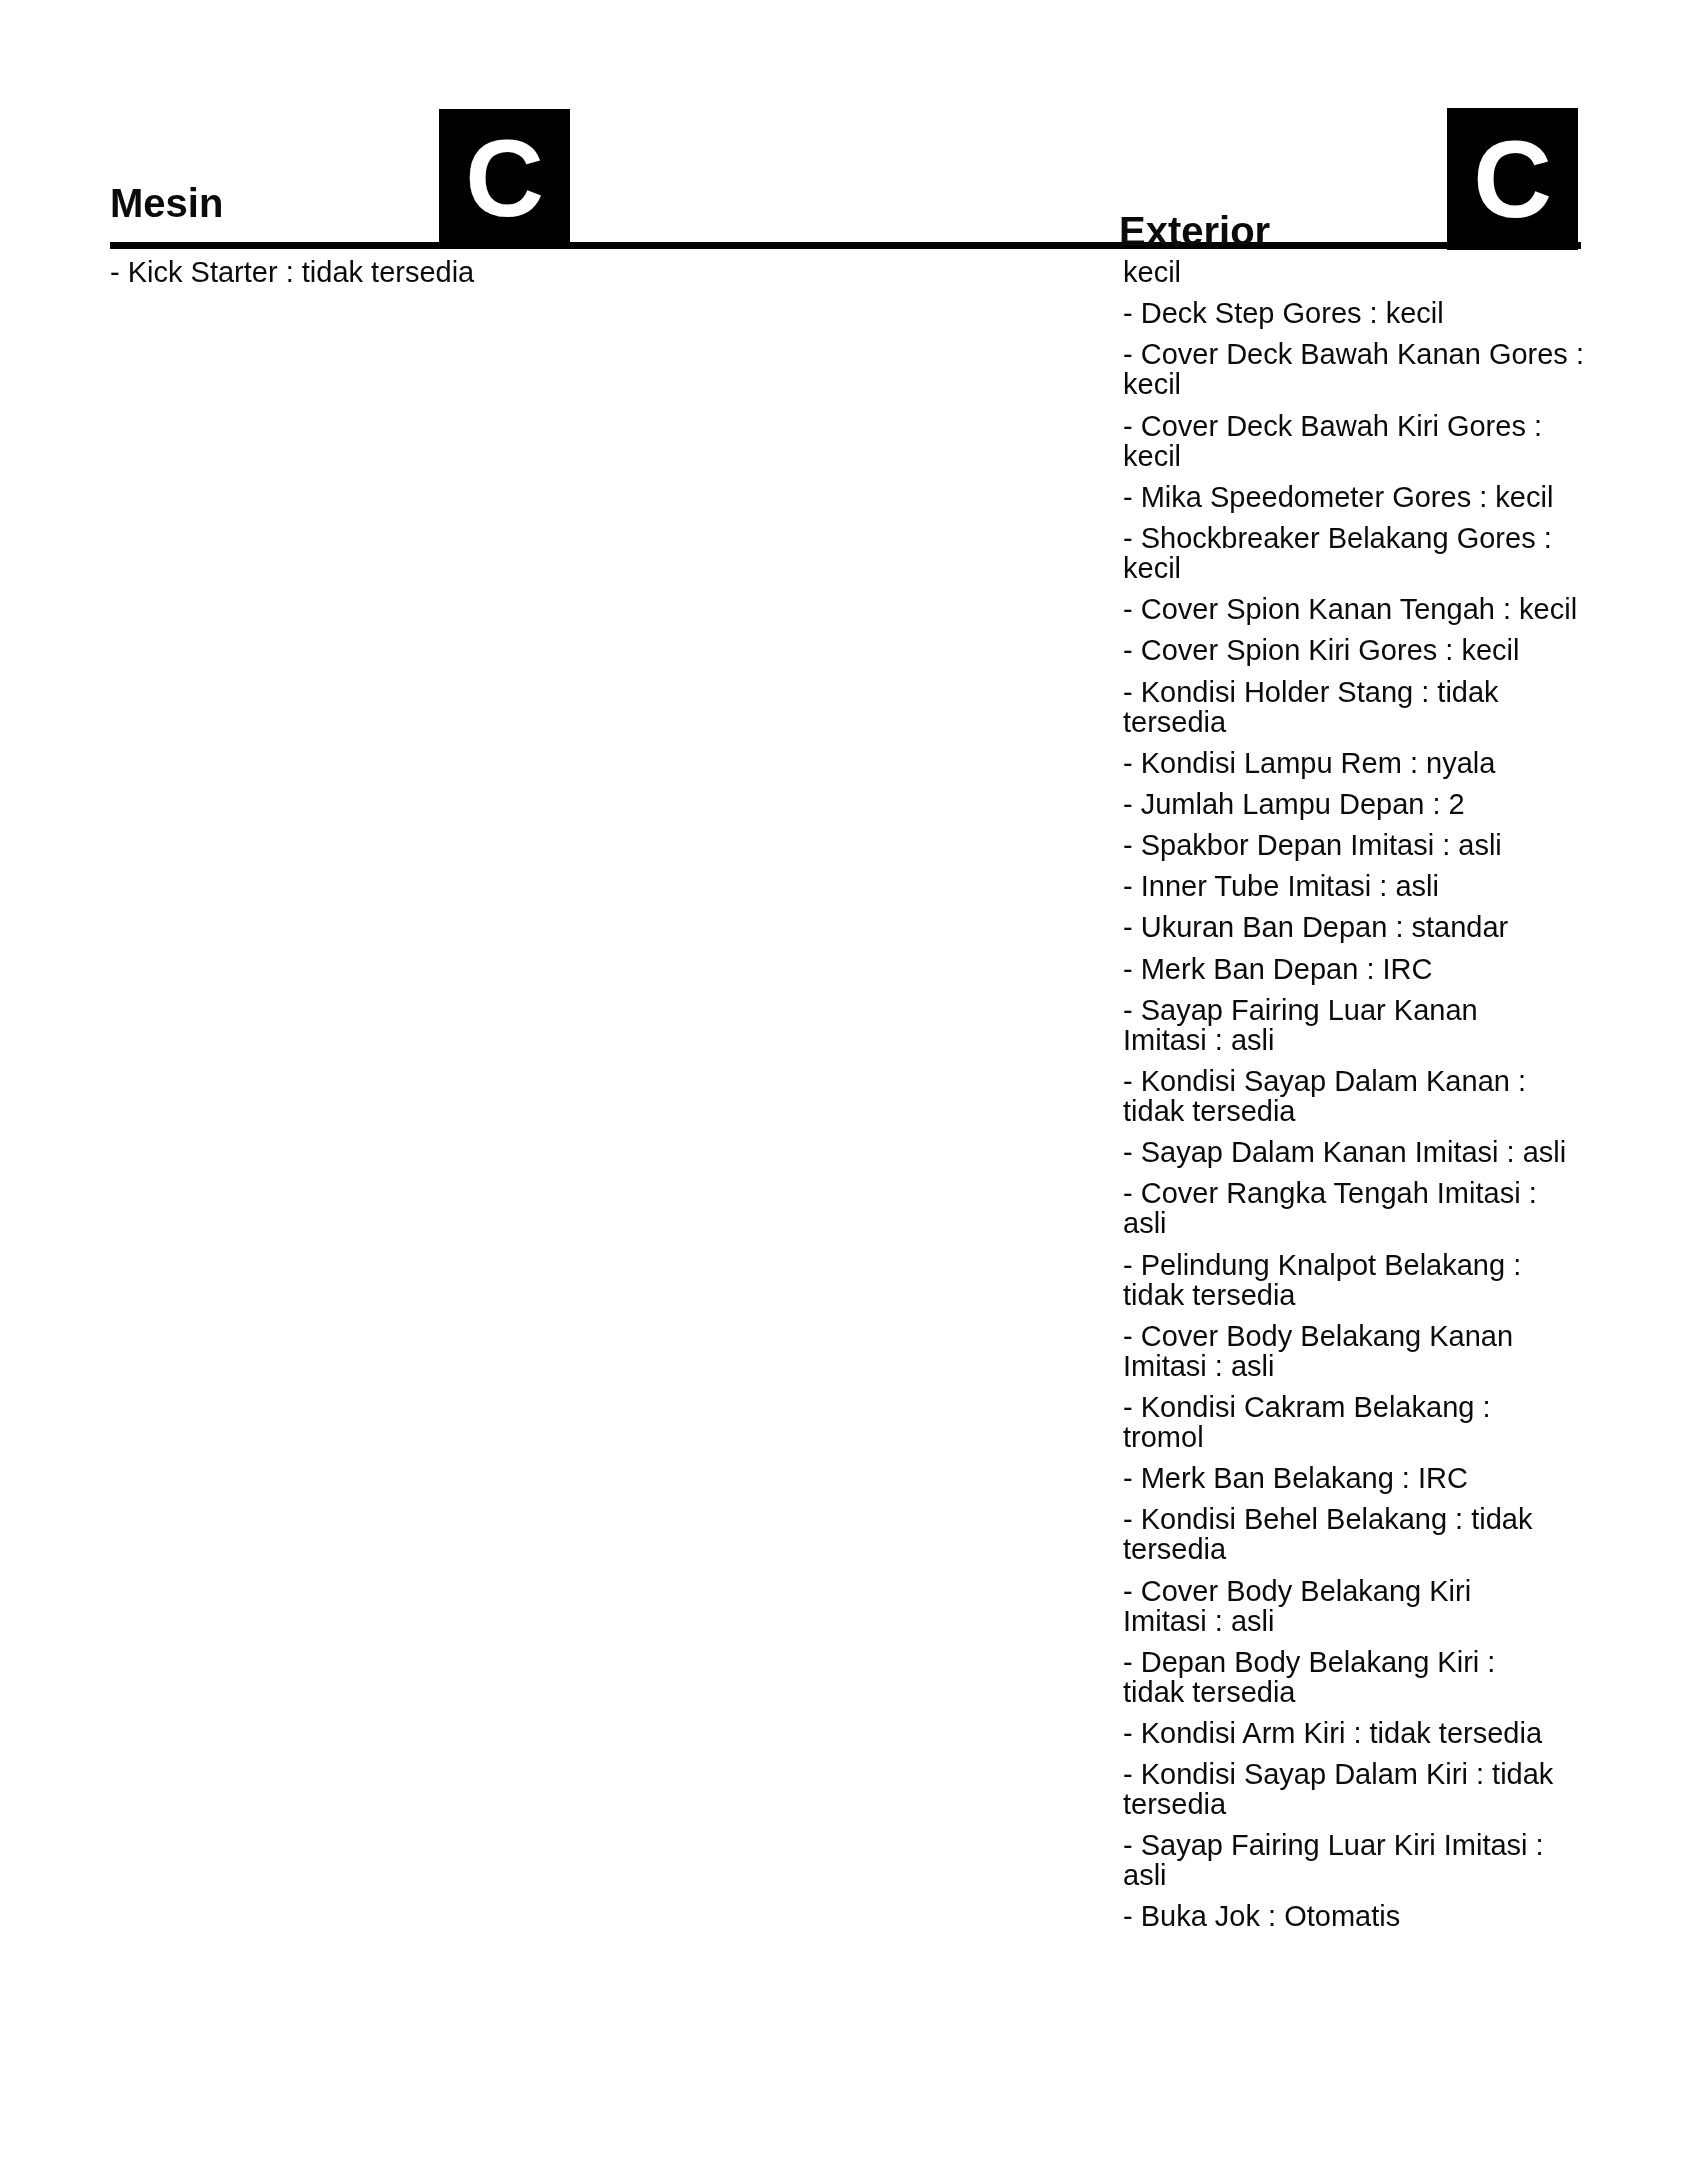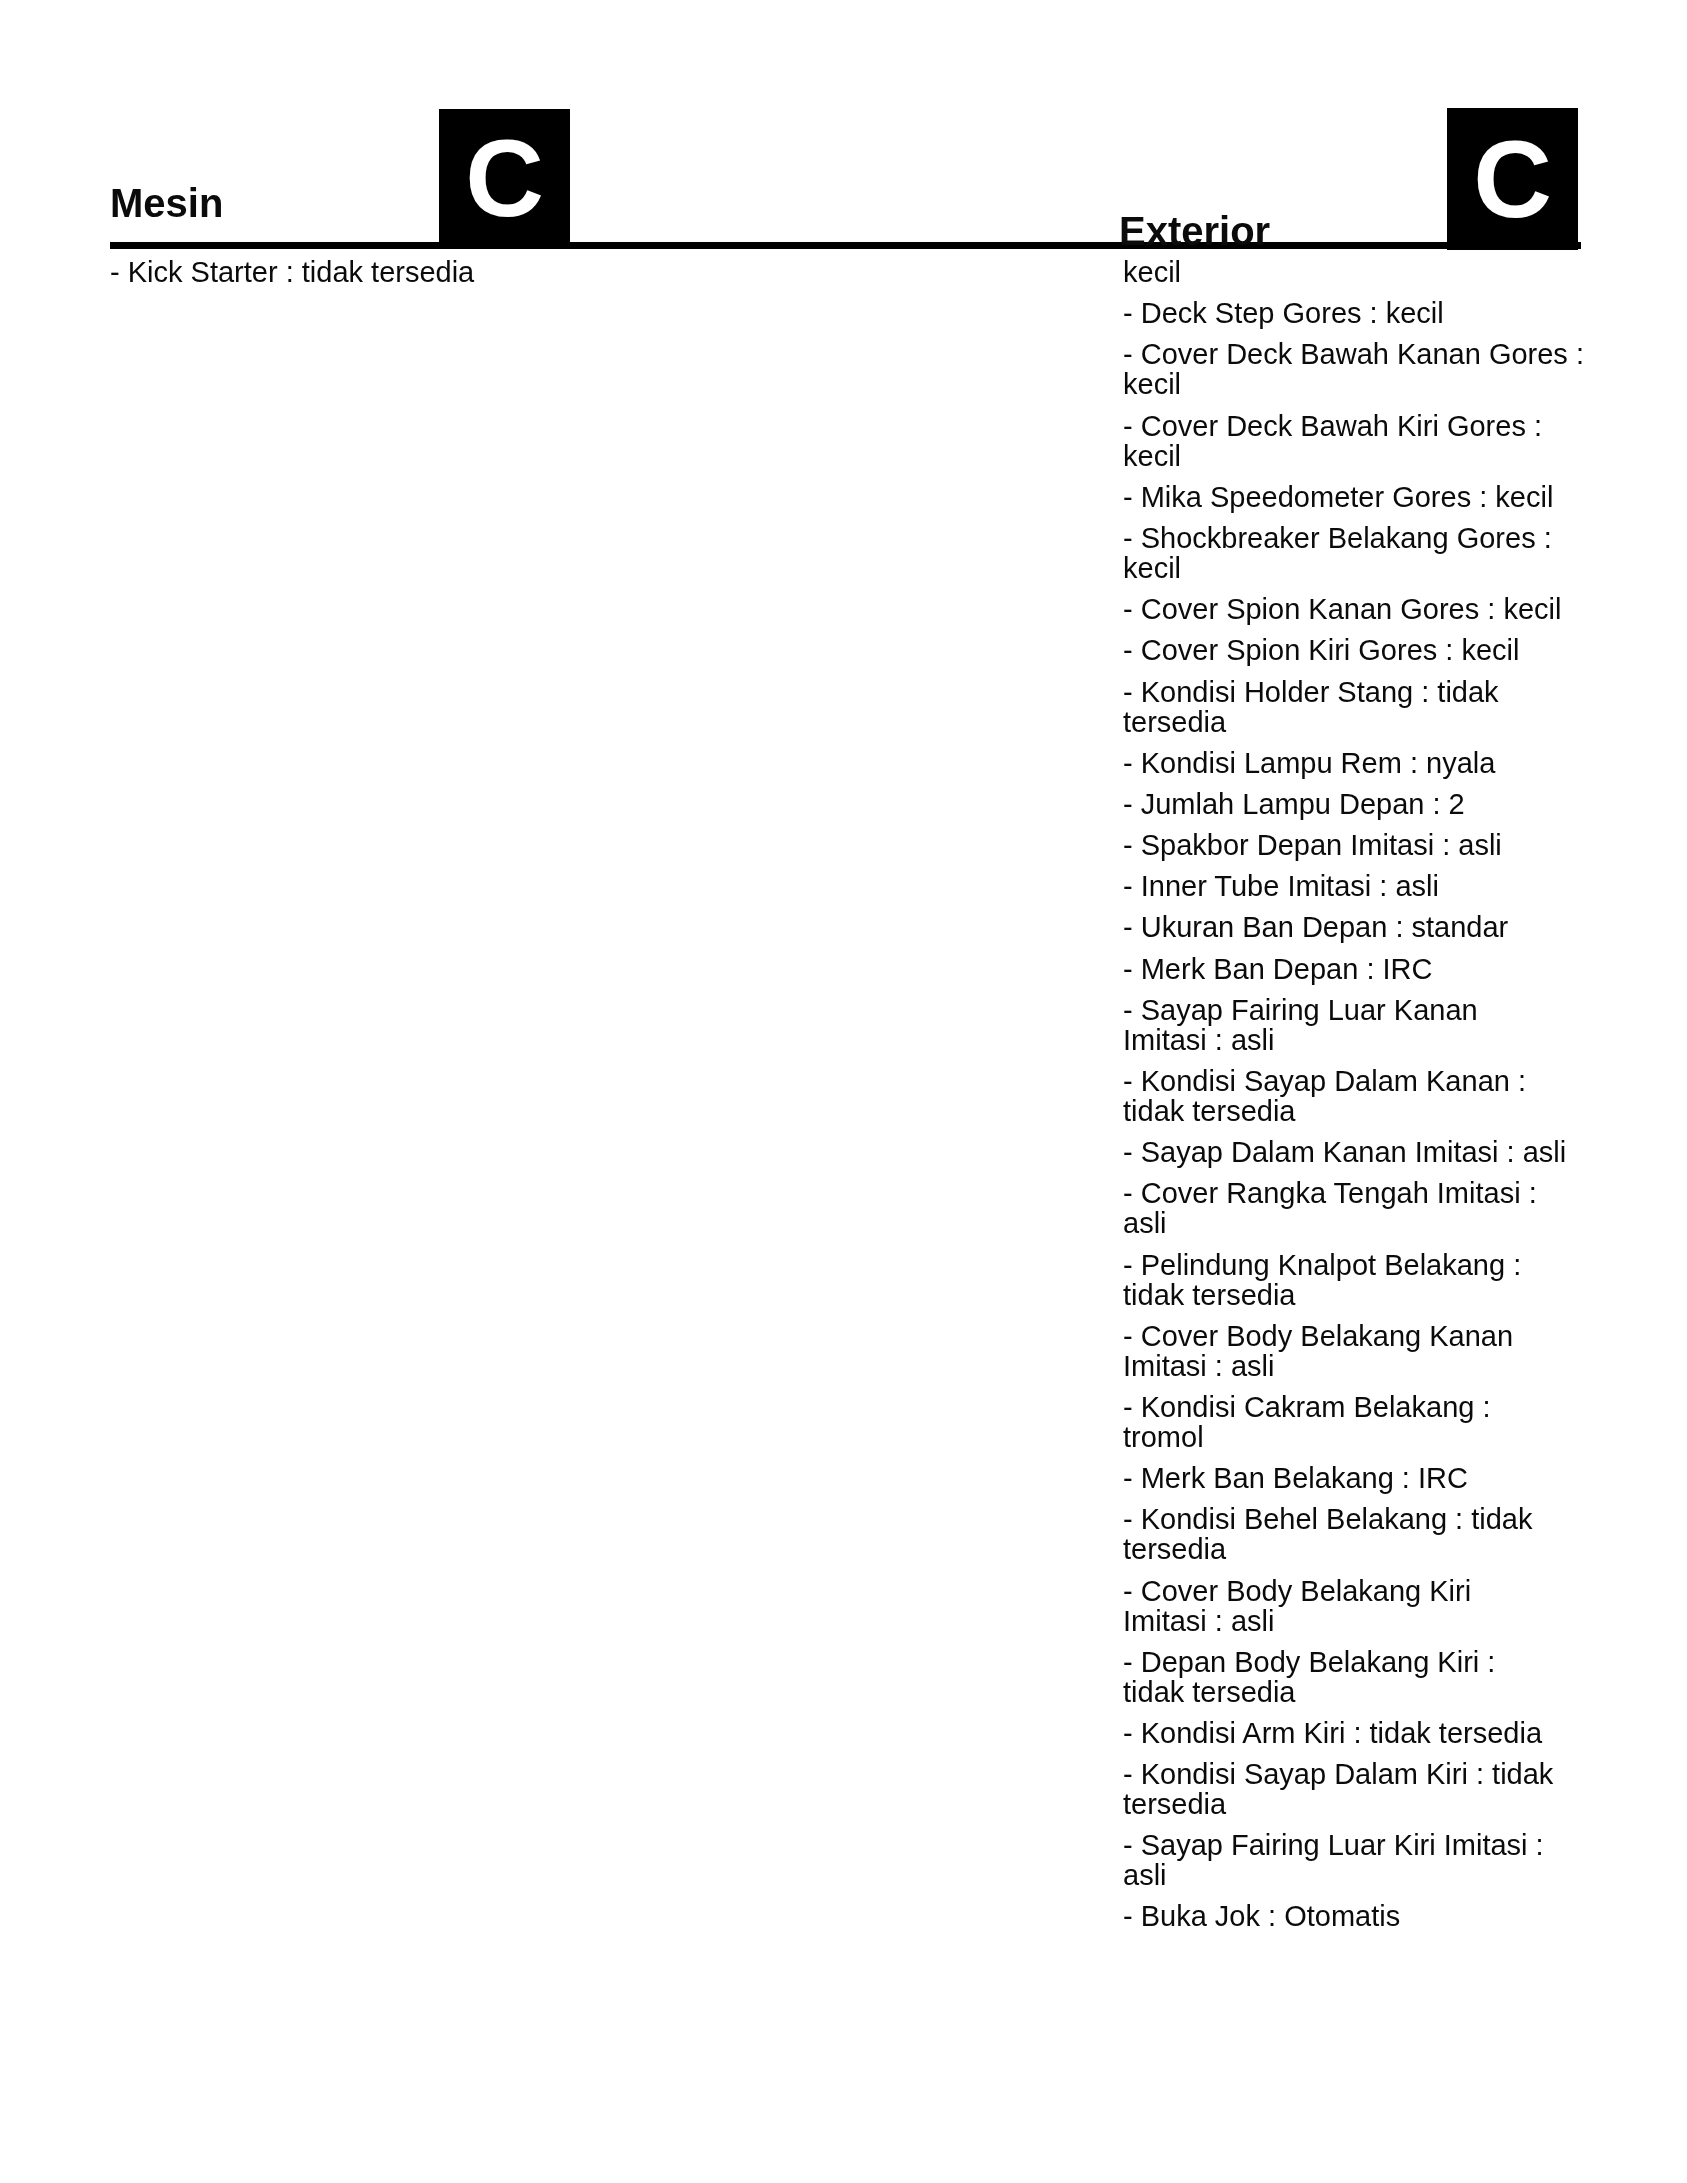--- a/index.html
+++ b/index.html
@@ -105,21 +105,21 @@
         <div class="ln">kecil</div>
       </div>
       <div class="para">
         <div class="ln">- Mika Speedometer Gores : kecil</div>
       </div>
       <div class="para">
         <div class="ln">- Shockbreaker Belakang Gores :</div>
         <div class="ln">kecil</div>
       </div>
       <div class="para">
-        <div class="ln">- Cover Spion Kanan Gores : kecil</div>
+        <div class="ln">- Cover Spion Kanan Tengah : kecil</div>
       </div>
       <div class="para">
         <div class="ln">- Cover Spion Kiri Gores : kecil</div>
       </div>
       <div class="para">
         <div class="ln">- Kondisi Holder Stang : tidak</div>
         <div class="ln">tersedia</div>
       </div>
       <div class="para">
         <div class="ln">- Kondisi Lampu Rem : nyala</div>

